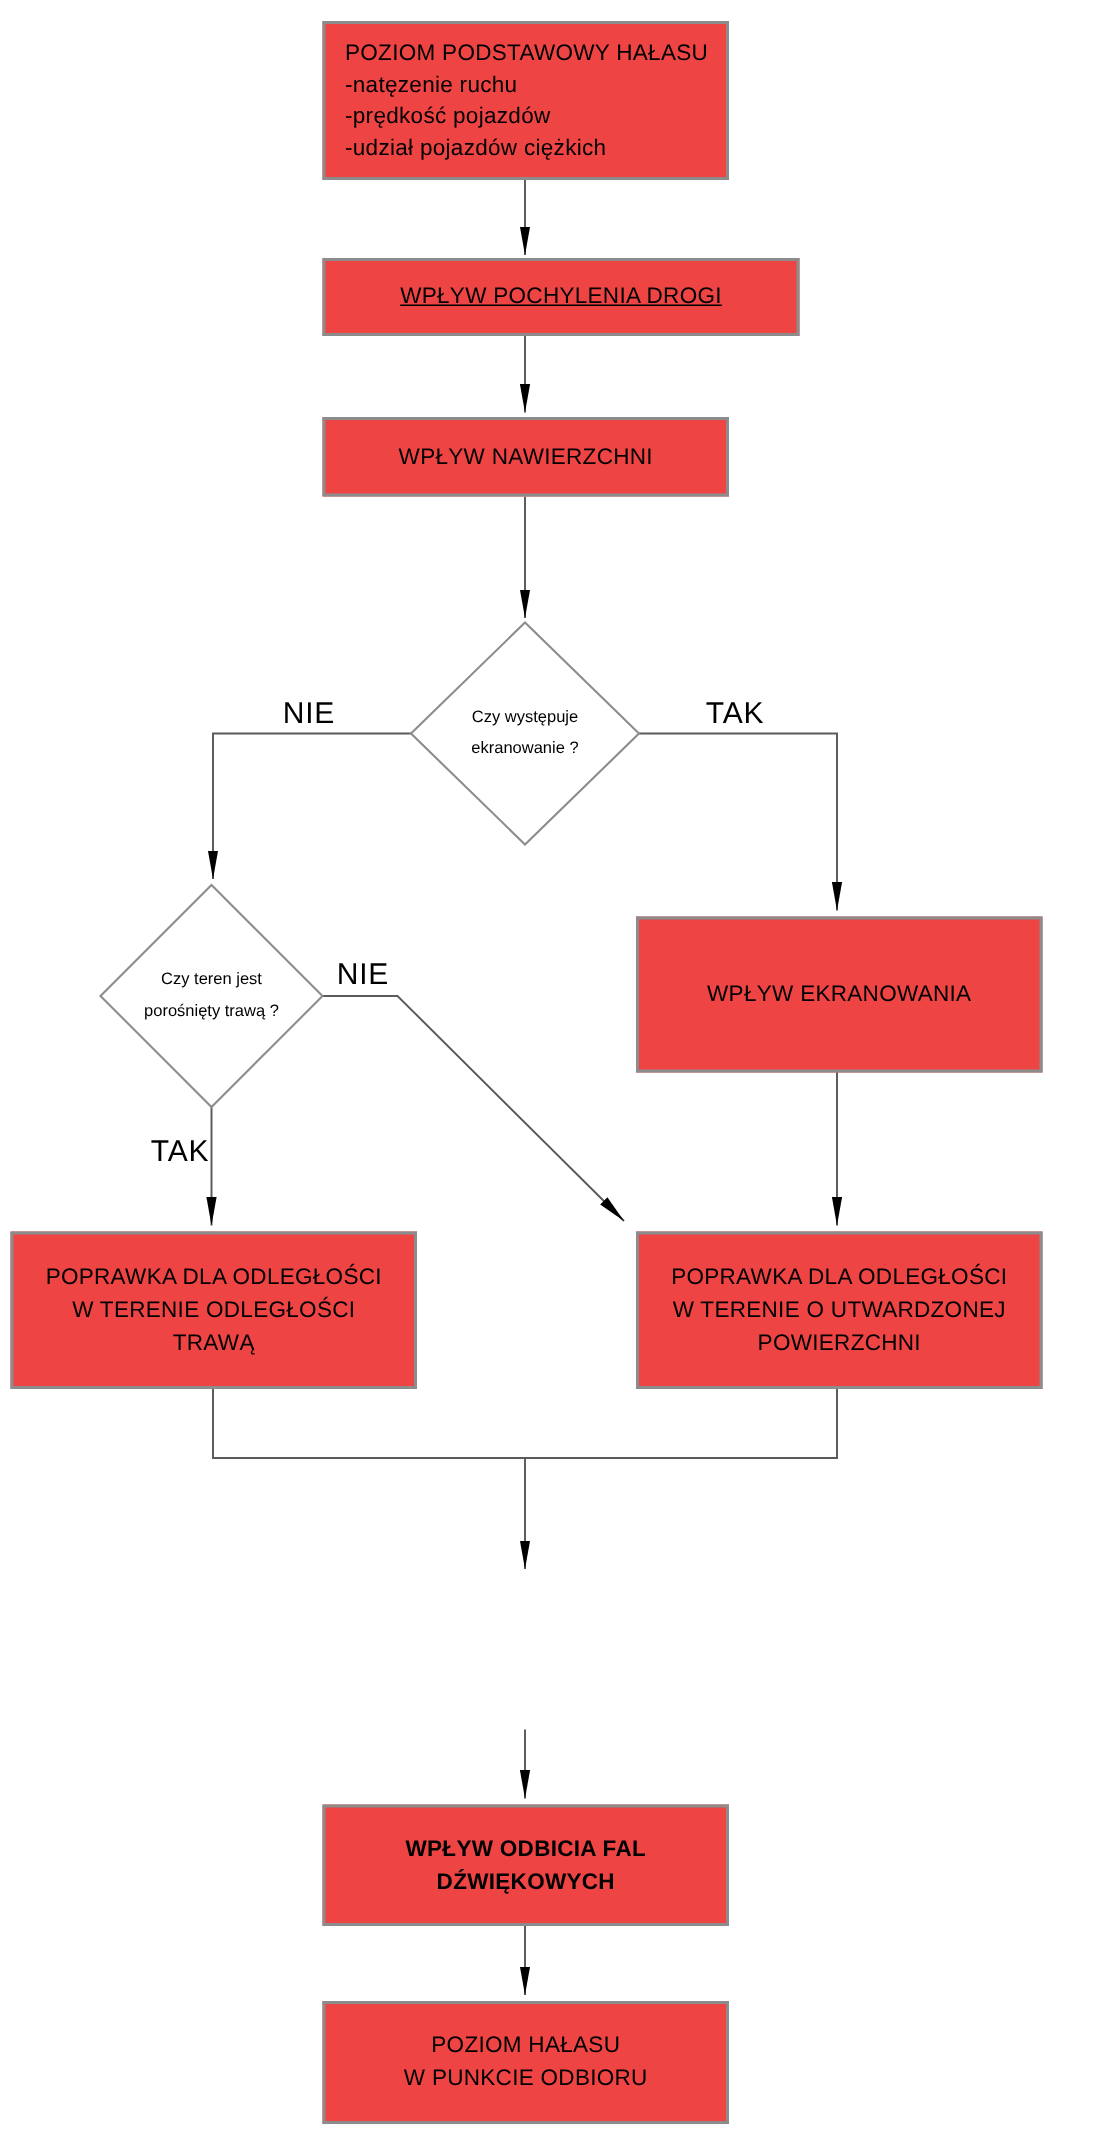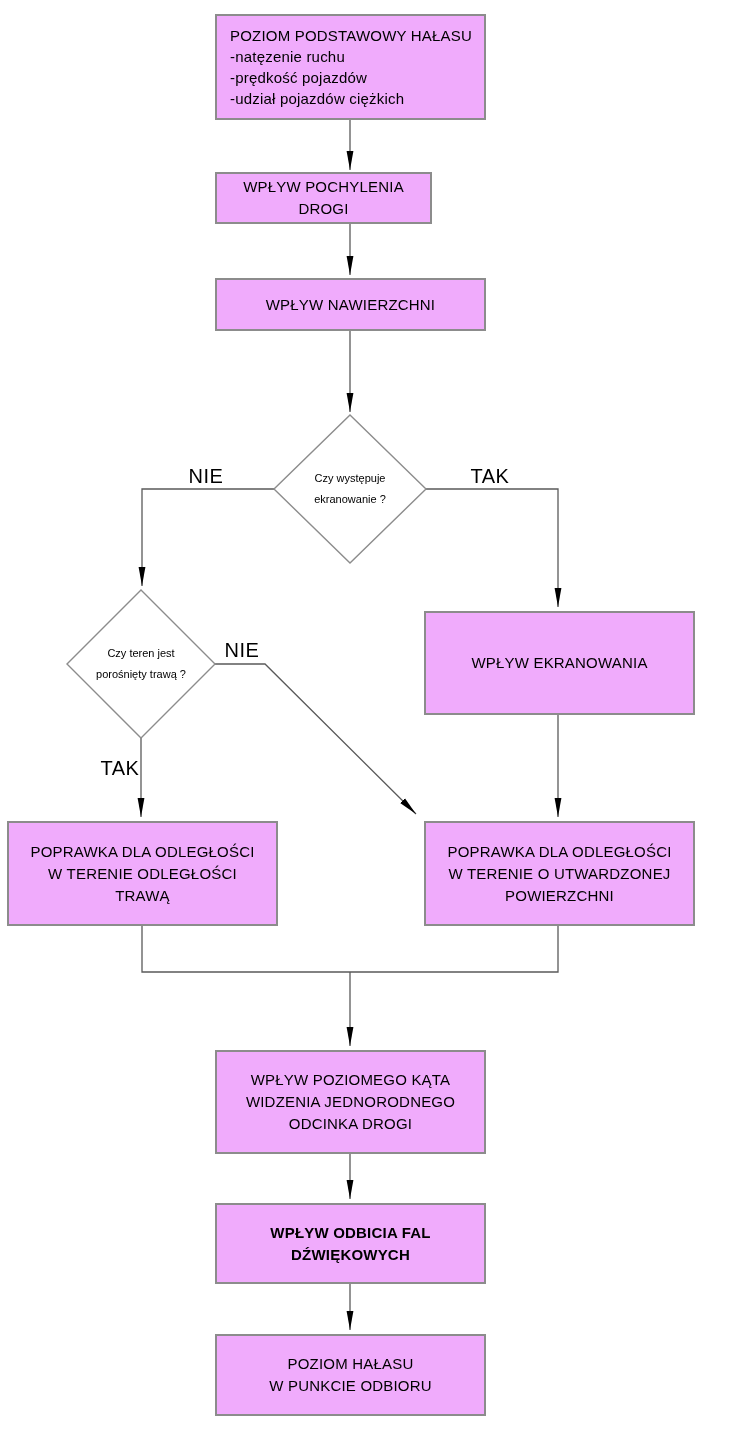--- a/index.html
+++ b/index.html
@@ -8,21 +8,21 @@
     width:740px;height:1431px;
     background:#ffffff;
     font-family:"Liberation Sans","DejaVu Sans",sans-serif;
     color:#000;
     overflow:hidden;
   }
   #wires{position:absolute;left:0;top:0;width:740px;height:1431px;}
   .box{
     position:absolute;
     box-sizing:border-box;
-    background:#f0abfc;
+    background:#ef4444;
     border:2px solid #8c8c8c;
     display:flex;flex-direction:column;
     justify-content:center;align-items:center;
     text-align:center;
     font-size:15px;line-height:22px;
     letter-spacing:0.2px;
   }
   .box.left-align{align-items:flex-start;text-align:left;padding-left:13px;padding-right:6px;line-height:21px;}
   .dtext{
     position:absolute;
@@ -74,21 +74,21 @@
     <polygon points="141,590 215,664 141,738 67,664" fill="#ffffff" stroke="#8c8c8c" stroke-width="1.4"></polygon>
   </svg>
 
   <div class="box left-align" style="left:215px;top:14px;width:271px;height:106px;">
     <div>POZIOM PODSTAWOWY HAŁASU</div>
     <div>-natęzenie ruchu</div>
     <div>-prędkość pojazdów</div>
     <div>-udział pojazdów ciężkich</div>
   </div>
 
-  <div class="box" style="left:215px;top:172px;width:217px;height:52px;">
+  <div class="box" style="left:215px;top:172px;width:318px;height:52px;text-decoration:underline;">
     <div>WPŁYW POCHYLENIA DROGI</div>
   </div>
 
   <div class="box" style="left:215px;top:278px;width:271px;height:53px;align-items:center;">
     <div>WPŁYW NAWIERZCHNI</div>
   </div>
 
   <div class="box" style="left:424px;top:611px;width:271px;height:104px;">
     <div>WPŁYW EKRANOWANIA</div>
   </div>
@@ -98,25 +98,20 @@
     <div>W TERENIE ODLEGŁOŚCI</div>
     <div>TRAWĄ</div>
   </div>
 
   <div class="box" style="left:424px;top:821px;width:271px;height:105px;">
     <div>POPRAWKA DLA ODLEGŁOŚCI</div>
     <div>W TERENIE O UTWARDZONEJ</div>
     <div>POWIERZCHNI</div>
   </div>
 
-  <div class="box" style="left:215px;top:1050px;width:271px;height:104px;">
-    <div>WPŁYW POZIOMEGO KĄTA</div>
-    <div>WIDZENIA JEDNORODNEGO</div>
-    <div>ODCINKA DROGI</div>
-  </div>
 
   <div class="box" style="left:215px;top:1203px;width:271px;height:81px;font-weight:bold;">
     <div>WPŁYW ODBICIA FAL</div>
     <div>DŹWIĘKOWYCH</div>
   </div>
 
   <div class="box" style="left:215px;top:1334px;width:271px;height:82px;">
     <div>POZIOM HAŁASU</div>
     <div>W PUNKCIE ODBIORU</div>
   </div>

